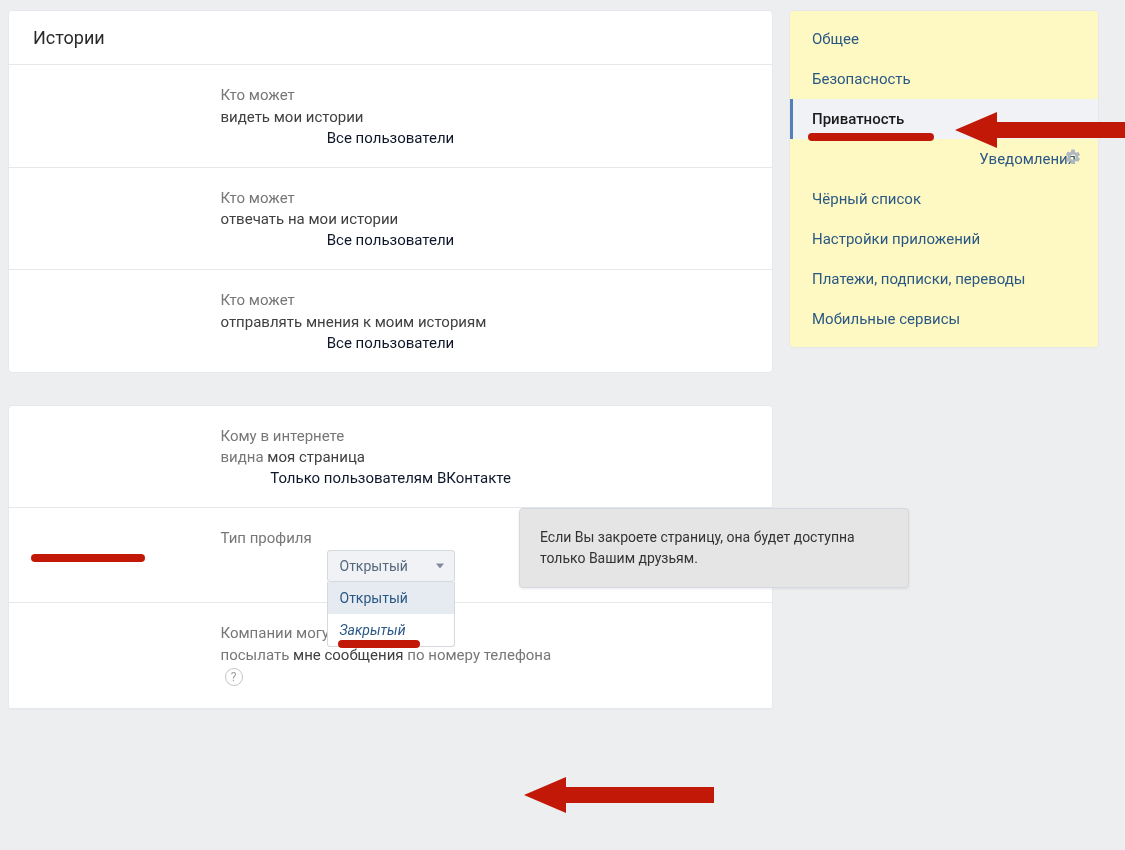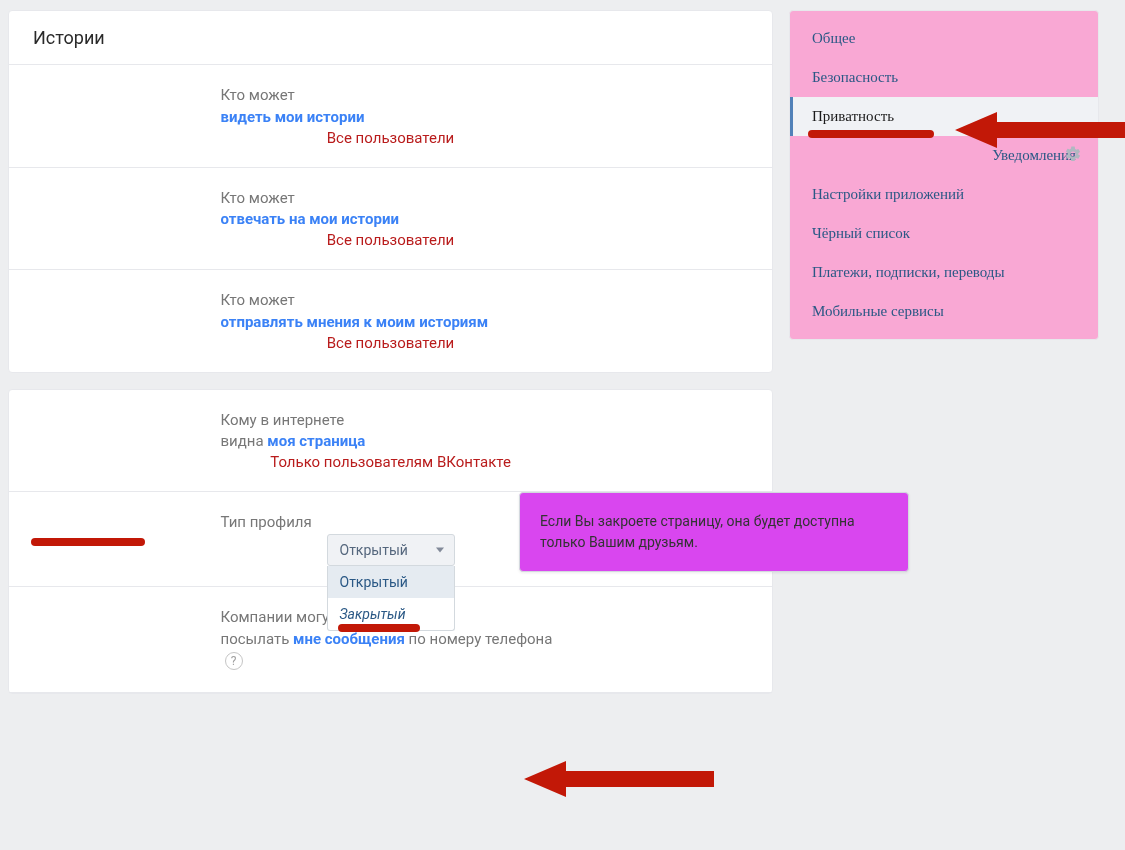--- a/index.html
+++ b/index.html
@@ -9,21 +9,21 @@
     font-size: 14px;
     color: #2a2a2a;
     width: 1125px;
     height: 850px;
     overflow: hidden;
     display: flex;
     gap: 16px;
     padding-top: 10px;
     padding-left: 8px;
   }
-  .main-col { width: 765px; display: flex; flex-direction: column; gap: 16px; }
+  .main-col { width: 765px; display: flex; flex-direction: column; gap: 32px; }
   .card {
     background: #fff;
     border: 1px solid #e7e8ec;
     border-radius: 4px;
   }
   .card-header {
     padding: 16px 24px;
     font-size: 18px;
     color: #2a2a2a;
     border-bottom: 1px solid #e7e8ec;
@@ -37,23 +37,23 @@
     flex-direction: column;
   }
   .setting-row:last-child { border-bottom: none; }
   .setting-label {
     width: 340px;
     flex-shrink: 0;
     color: #777;
     font-size: 15px;
     line-height: 1.45;
   }
-  .setting-label .bold { color: #3b82f6; font-weight: 700; margin-top: 44px; }
+  .setting-label .bold { color: #404040; font-weight: 400; margin-top: 44px; }
   .setting-value {
-    color: #b91c1c;
+    color: #0f172a;
     font-size: 15px;
     cursor: pointer;
   }
   .help-icon {
     display: inline-flex;
     align-items: center;
     justify-content: center;
     width: 18px;
     height: 18px;
     border: 1px solid #c5c5c5;
@@ -107,38 +107,37 @@
   }
   .dropdown-item.selected {
     background: #e5ebf1;
     color: #2a5885;
   }
   
   .tooltip-bubble {
     position: absolute;
     left: 510px;
     top: 0;
-    background: #d946ef;
+    background: #e5e5e5;
     border: 1px solid #d3d9de;
     border-radius: 4px;
     padding: 18px 20px;
     width: 390px;
     color: #333;
     font-size: 14px;
     line-height: 1.5;
     box-shadow: 0 1px 3px rgba(0,0,0,0.08);
   }
   
   .sidebar { width: 310px; }
   .sidebar-card {
-    background: #f9a8d4;
+    background: #fef9c3;
     border: 1px solid #e7e8ec;
     border-radius: 4px;
     padding: 8px 0;
-    font-family: Liberation Serif, serif;
   }
   .sidebar-item {
     display: flex;
     align-items: center;
     padding: 11px 22px;
     color: #2a5885;
     font-size: 15px;
     cursor: pointer;
     position: relative;
   }
@@ -263,22 +262,22 @@
       <span class="red-underline" style="left:18px; bottom:-2px; width:126px;"></span>
     </div>
     <div class="sidebar-item" style="position:relative;justify-content:flex-end;">
       <span>Уведомления</span>
       <span class="gear-icon">
         <svg width="18" height="18" viewBox="0 0 24 24" fill="currentColor">
           <path d="M19.14,12.94a7.07,7.07,0,0,0,.05-.94,7.07,7.07,0,0,0-.05-.94l2.03-1.58a.5.5,0,0,0,.12-.64l-1.92-3.32a.5.5,0,0,0-.6-.22l-2.39.96a7,7,0,0,0-1.62-.94l-.36-2.54A.5.5,0,0,0,13.9,2h-3.8a.5.5,0,0,0-.49.42L9.25,4.96a7,7,0,0,0-1.62.94l-2.39-.96a.5.5,0,0,0-.6.22L2.72,8.48a.5.5,0,0,0,.12.64L4.87,10.7a7.07,7.07,0,0,0-.05.94,7.07,7.07,0,0,0,.05.94L2.84,14.16a.5.5,0,0,0-.12.64l1.92,3.32a.5.5,0,0,0,.6.22l2.39-.96a7,7,0,0,0,1.62.94l.36,2.54a.5.5,0,0,0,.49.42h3.8a.5.5,0,0,0,.49-.42l.36-2.54a7,7,0,0,0,1.62-.94l2.39.96a.5.5,0,0,0,.6-.22l1.92-3.32a.5.5,0,0,0-.12-.64ZM12,15.5A3.5,3.5,0,1,1,15.5,12,3.5,3.5,0,0,1,12,15.5Z"></path>
         </svg>
       </span>
     </div>
+    <div class="sidebar-item">Чёрный список</div>
     <div class="sidebar-item">Настройки приложений</div>
-    <div class="sidebar-item">Чёрный список</div>
     <div class="sidebar-item">Платежи, подписки, переводы</div>
     <div class="sidebar-item">Мобильные сервисы</div>
   </div>
 </div>
 
 <div class="red-arrow" style="position:absolute; left:955px; top:108px;">
   <svg width="180" height="44" viewBox="0 0 180 44">
     <polygon points="0,22 42,4 42,14 180,14 180,30 42,30 42,40" fill="#c21807"></polygon>
   </svg>
 </div>

